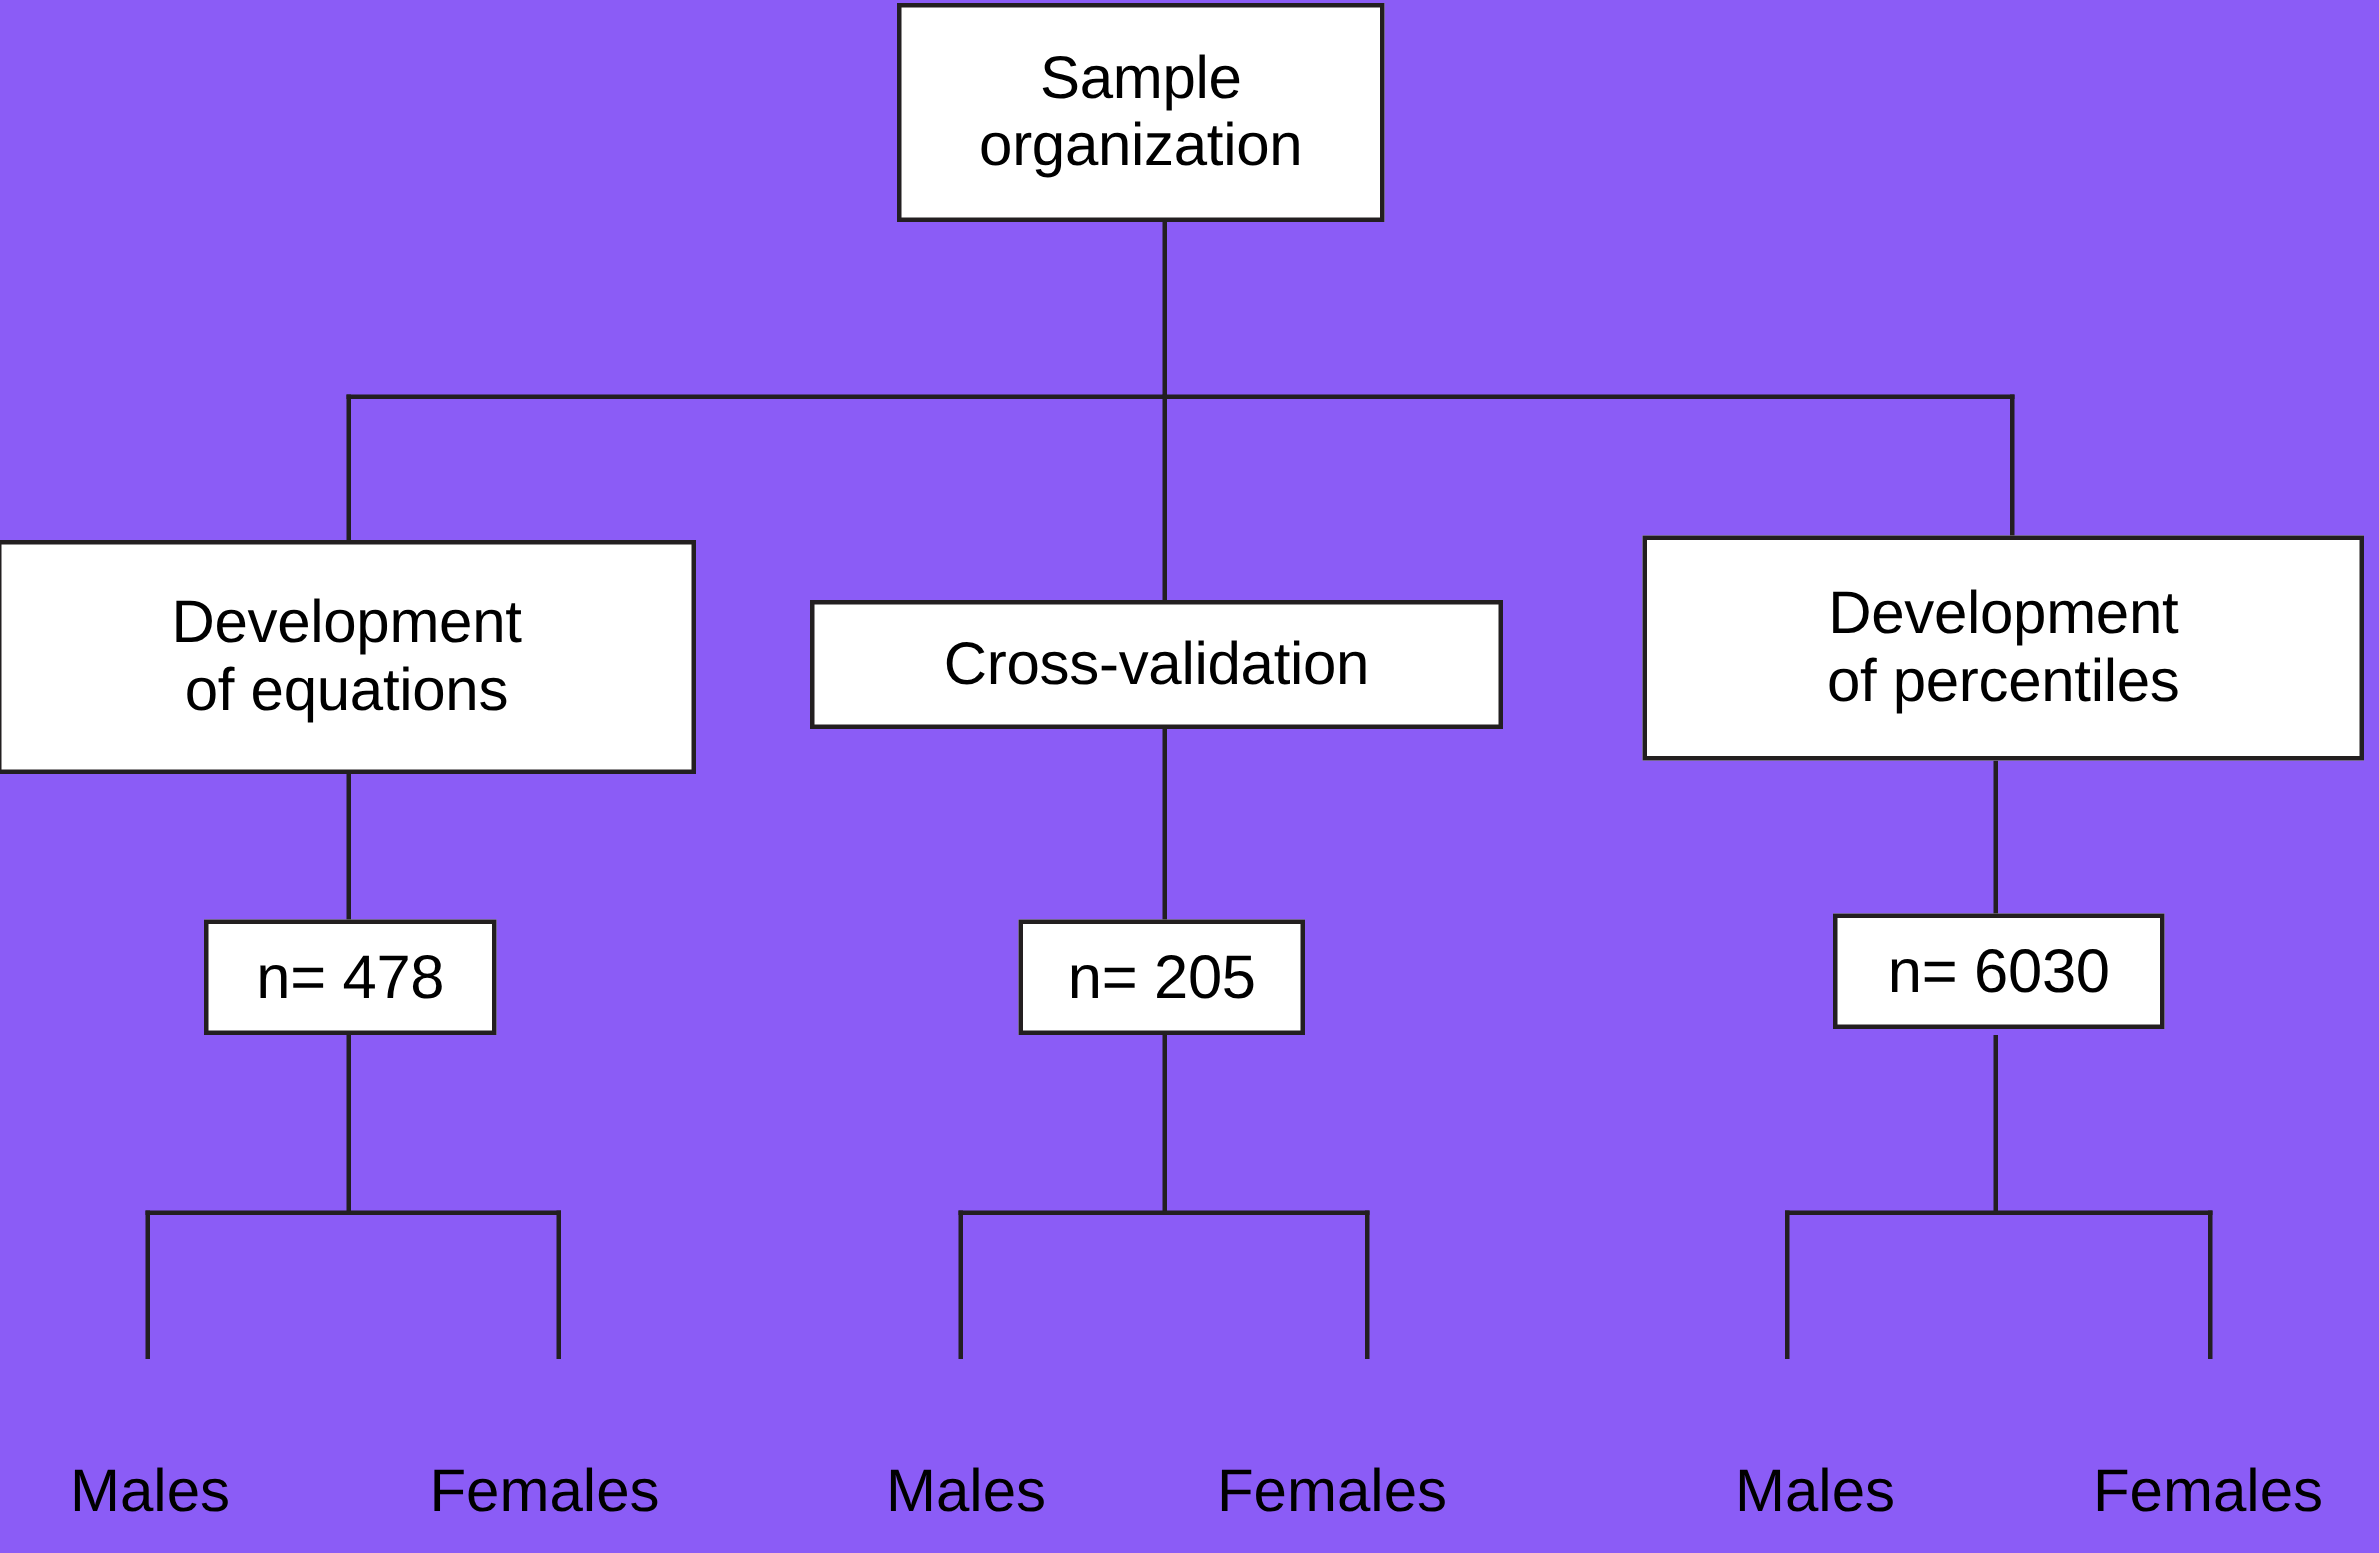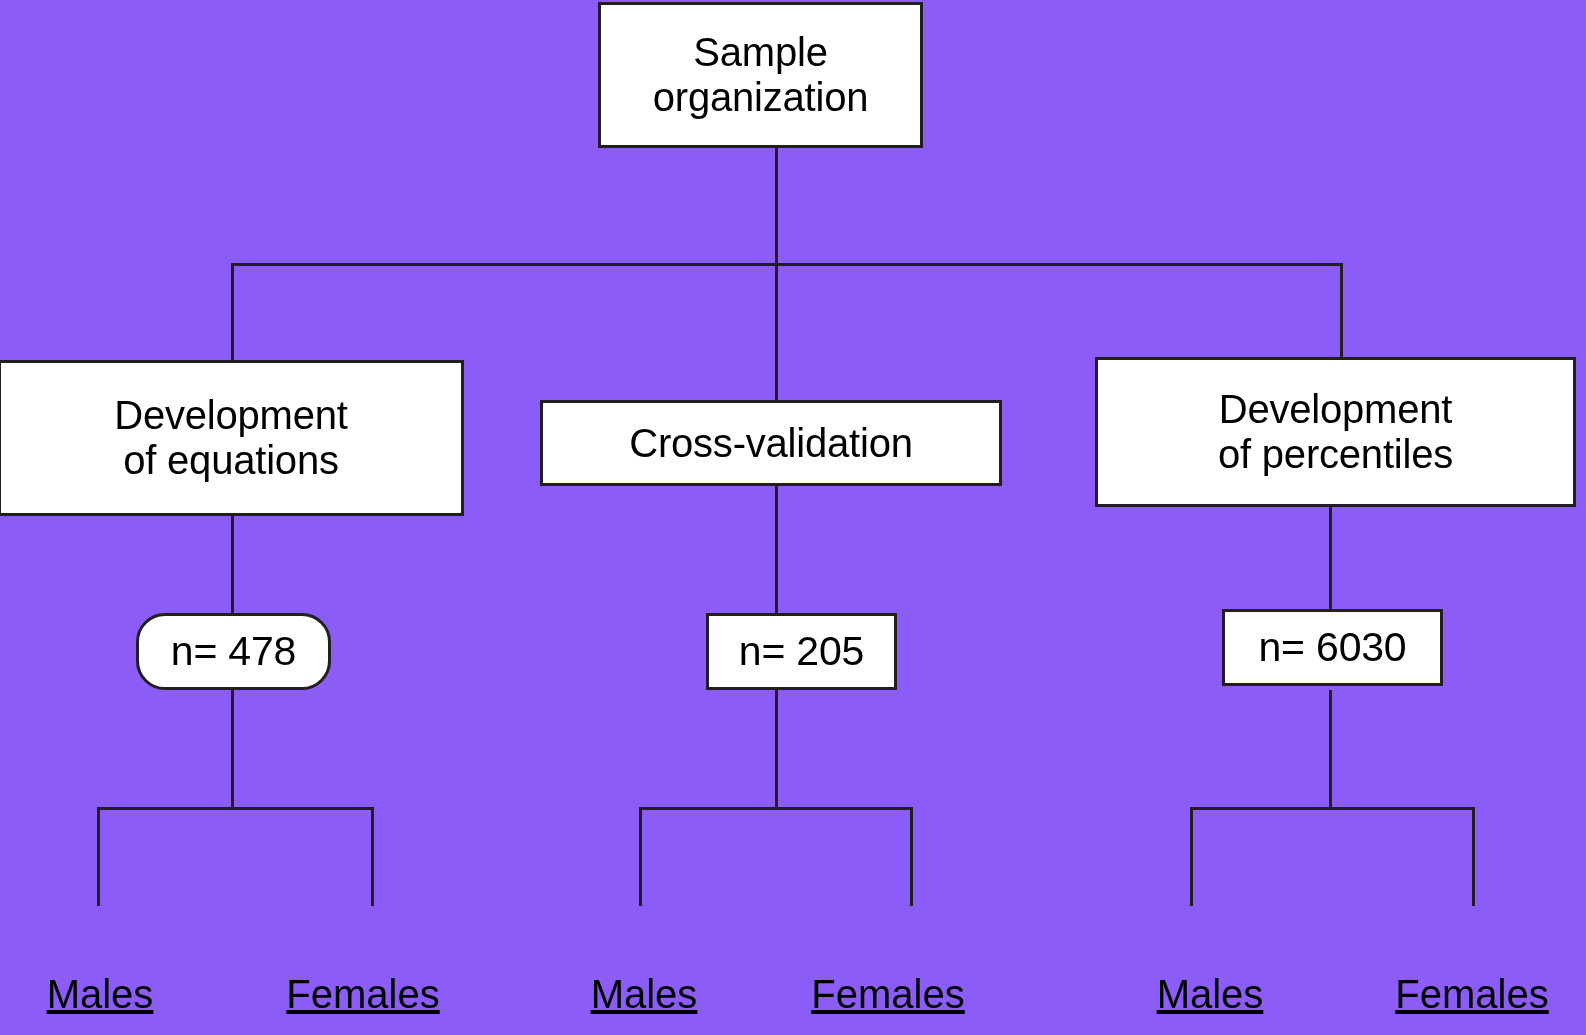--- a/index.html
+++ b/index.html
@@ -69,21 +69,21 @@
   }
   
   .leaf-label {
     position: absolute;
     text-align: center;
     font-size: 40px;
     line-height: 1.14;
     white-space: pre-line;
     z-index: 3;
   }
-  .leaf-label .leaf-sex { display: block; text-decoration: underline; }
+  .leaf-label .leaf-sex { display: block; }
 </style>
 </head>
 <body>
 
 <div id="chart-root">
 
   <div class="ghost-text" style="left:560px; top:14px; width:400px;">Organización
 de la muestra</div>
 
   <div class="node-box" style="left:598px; top:2px; width:325px; height:146px;">
@@ -102,21 +102,21 @@
   <div class="ghost-text" style="left:40px; top:372px; width:400px;">Desarrollo
 de ecuaciones</div>
 
   <div class="node-box" style="left:-2px; top:360px; width:466px; height:156px;">
     <span class="node-label">Development
 of equations</span>
   </div>
 
   <div class="conn-v" style="left:231px; top:516px; height:99px;"></div>
 
-  <div class="node-box" style="left:136px; top:613px; width:195px; height:77px;border-radius:29px;">
+  <div class="node-box" style="left:136px; top:613px; width:195px; height:77px;">
     <span class="node-label count">n= 478</span>
   </div>
 
   <div class="conn-v" style="left:231px; top:690px; height:120px;"></div>
   <div class="conn-h" style="left:97px; top:807px; width:277px;"></div>
   <div class="conn-v" style="left:97px; top:807px; height:99px;"></div>
   <div class="conn-v" style="left:371px; top:807px; height:99px;"></div>
 
   <div class="leaf-label" style="left:5px; top:926px; width:190px;">
     <span class="leaf-sex">Males</span>
@@ -129,21 +129,21 @@
   </div>
 
   <div class="ghost-text" style="left:560px; top:412px; width:430px;">Validación cruzada</div>
 
   <div class="node-box" style="left:540px; top:400px; width:462px; height:86px;">
     <span class="node-label">Cross-validation</span>
   </div>
 
   <div class="conn-v" style="left:775px; top:486px; height:129px;"></div>
 
-  <div class="node-box" style="left:706px; top:613px; width:191px; height:77px;">
+  <div class="node-box" style="left:679px; top:613px; width:191px; height:77px;">
     <span class="node-label count">n= 205</span>
   </div>
 
   <div class="conn-v" style="left:775px; top:690px; height:120px;"></div>
   <div class="conn-h" style="left:639px; top:807px; width:274px;"></div>
   <div class="conn-v" style="left:639px; top:807px; height:99px;"></div>
   <div class="conn-v" style="left:910px; top:807px; height:99px;"></div>
 
   <div class="leaf-label" style="left:548px; top:926px; width:192px;">
     <span class="leaf-sex">Males</span>

